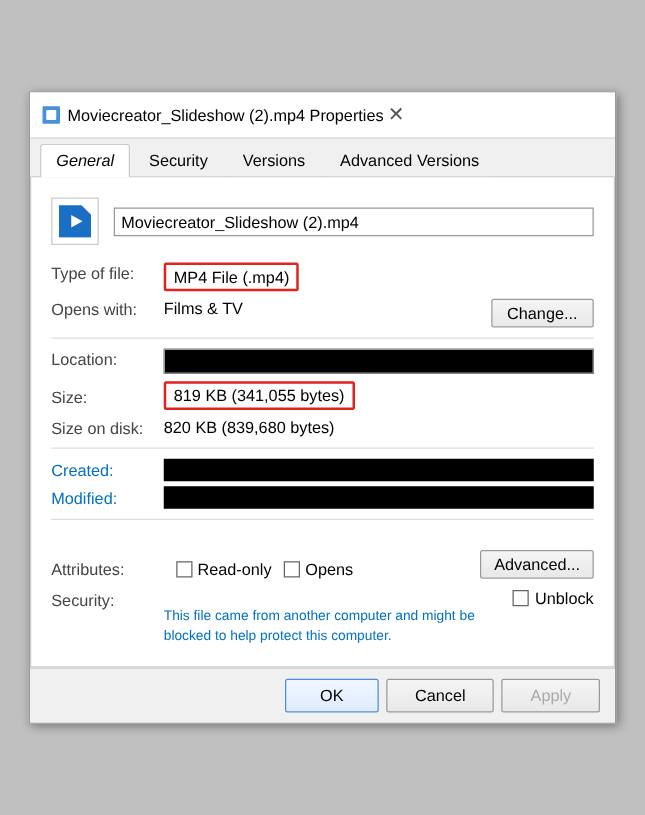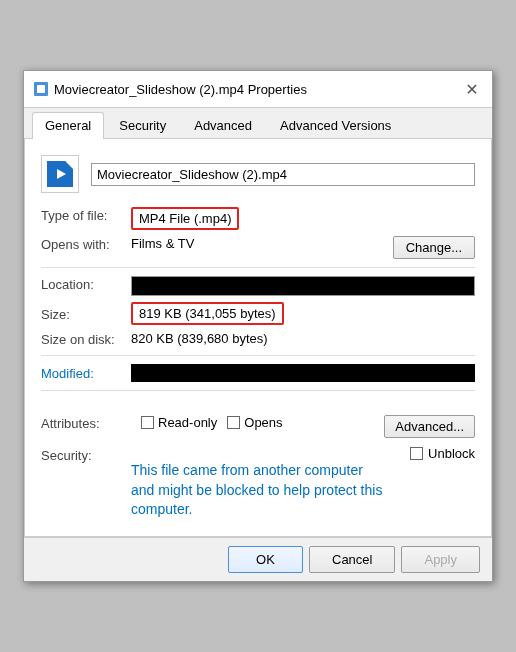--- a/index.html
+++ b/index.html
@@ -19,21 +19,20 @@
       box-shadow: 2px 2px 8px rgba(0,0,0,0.4);
       width: 470px;
       position: relative;
     }
     .title-bar {
       background: #ffffff;
       border-bottom: 1px solid #ccc;
       padding: 8px 10px;
       display: flex;
       align-items: center;
-      justify-content: space-between;
     }
     .title-bar-left {
       display: flex;
       align-items: center;
       gap: 6px;
     }
     .title-icon {
       width: 14px;
       height: 14px;
       background: #4a90d9;
@@ -73,20 +72,21 @@
       background: #f0f0f0;
       color: #000;
       border-radius: 3px 3px 0 0;
     }
     .tab.active {
       background: #fff;
       border-color: #ccc;
       border-bottom-color: #fff;
       margin-bottom: -1px;
       z-index: 1;
+      font-style: italic;
     }
     .content {
       background: #fff;
       padding: 16px;
       border: 1px solid #ccc;
       border-top: none;
     }
     .file-header {
       display: flex;
       align-items: center;
@@ -181,21 +181,21 @@
       min-width: 90px;
       font-size: 13px;
     }
     .date-value-bar {
       flex: 1;
       height: 18px;
       background: #000;
     }
     .attrs-row {
       display: flex;
-      align-items: flex-start;
+      align-items: flex-end;
       margin-top: 24px;
       gap: 10px;
     }
     .checkbox-label {
       display: flex;
       align-items: center;
       gap: 4px;
       cursor: pointer;
     }
     .checkbox {
@@ -220,21 +220,21 @@
       margin-top: 8px;
     }
     .security-label {
       min-width: 90px;
       color: #444;
       flex-shrink: 0;
       padding-top: 2px;
     }
     .security-text {
       color: #0070c0;
-      font-size: 14px;
+      font-size: 11px;
       flex: 1;
       line-height: 1.4;
       margin-top: 15px;
     }
     .unblock-area {
       display: flex;
       align-items: center;
       gap: 5px;
       margin-left: 21px;
       flex-shrink: 0;
@@ -282,21 +282,21 @@
         <div style="width:8px;height:8px;background:#fff;border-radius:1px;"></div>
       </div>
       <span class="title-text">Moviecreator_Slideshow (2).mp4 Properties</span>
     </div>
     <div class="close-btn">✕</div>
   </div>
 
   <div class="tabs">
     <div class="tab active">General</div>
     <div class="tab">Security</div>
-    <div class="tab">Advanced</div>
+    <div class="tab">Versions</div>
     <div class="tab">Advanced Versions</div>
   </div>
 
   <div class="content">
 
     <div class="file-header">
       <div class="file-icon-box">
         <div class="file-icon-inner">
           <div class="play-triangle"></div>
         </div>
@@ -328,20 +328,24 @@
     </div>
 
     <div class="info-row">
       <span class="label">Size on disk:</span>
       <span class="value">820 KB (839,680 bytes)</span>
     </div>
 
     <hr class="separator">
 
     <div class="dates-section">
+      <div class="date-row">
+        <span class="date-label">Created:</span>
+        <div class="date-value-bar"></div>
+      </div>
       <div class="date-row">
         <span class="date-label">Modified:</span>
         <div class="date-value-bar"></div>
       </div>
     </div>
 
     <hr class="separator">
 
     <div class="attrs-row">
       <span class="label">Attributes:</span>

